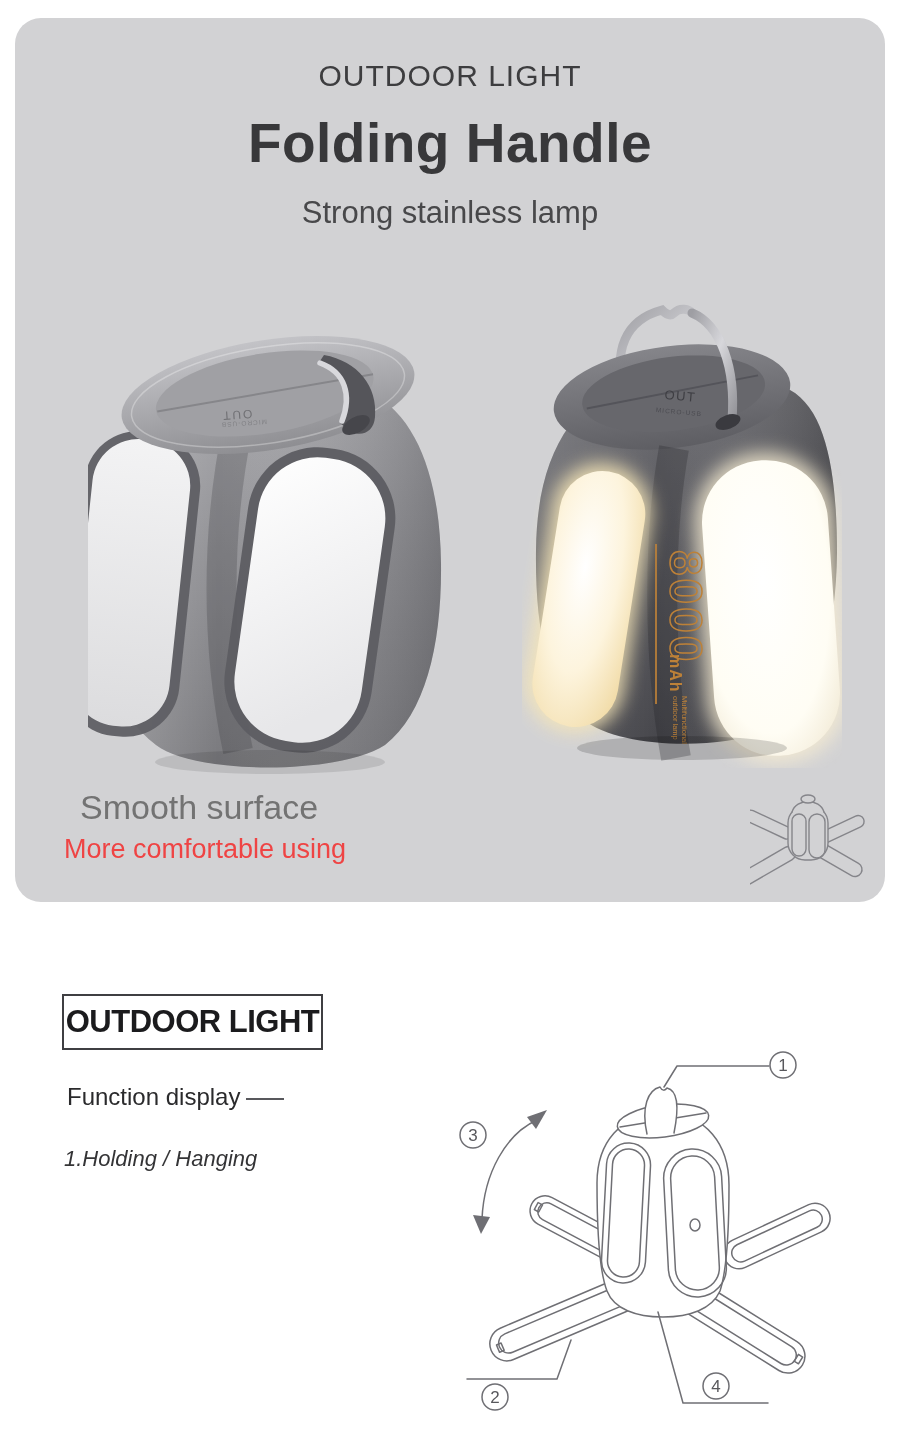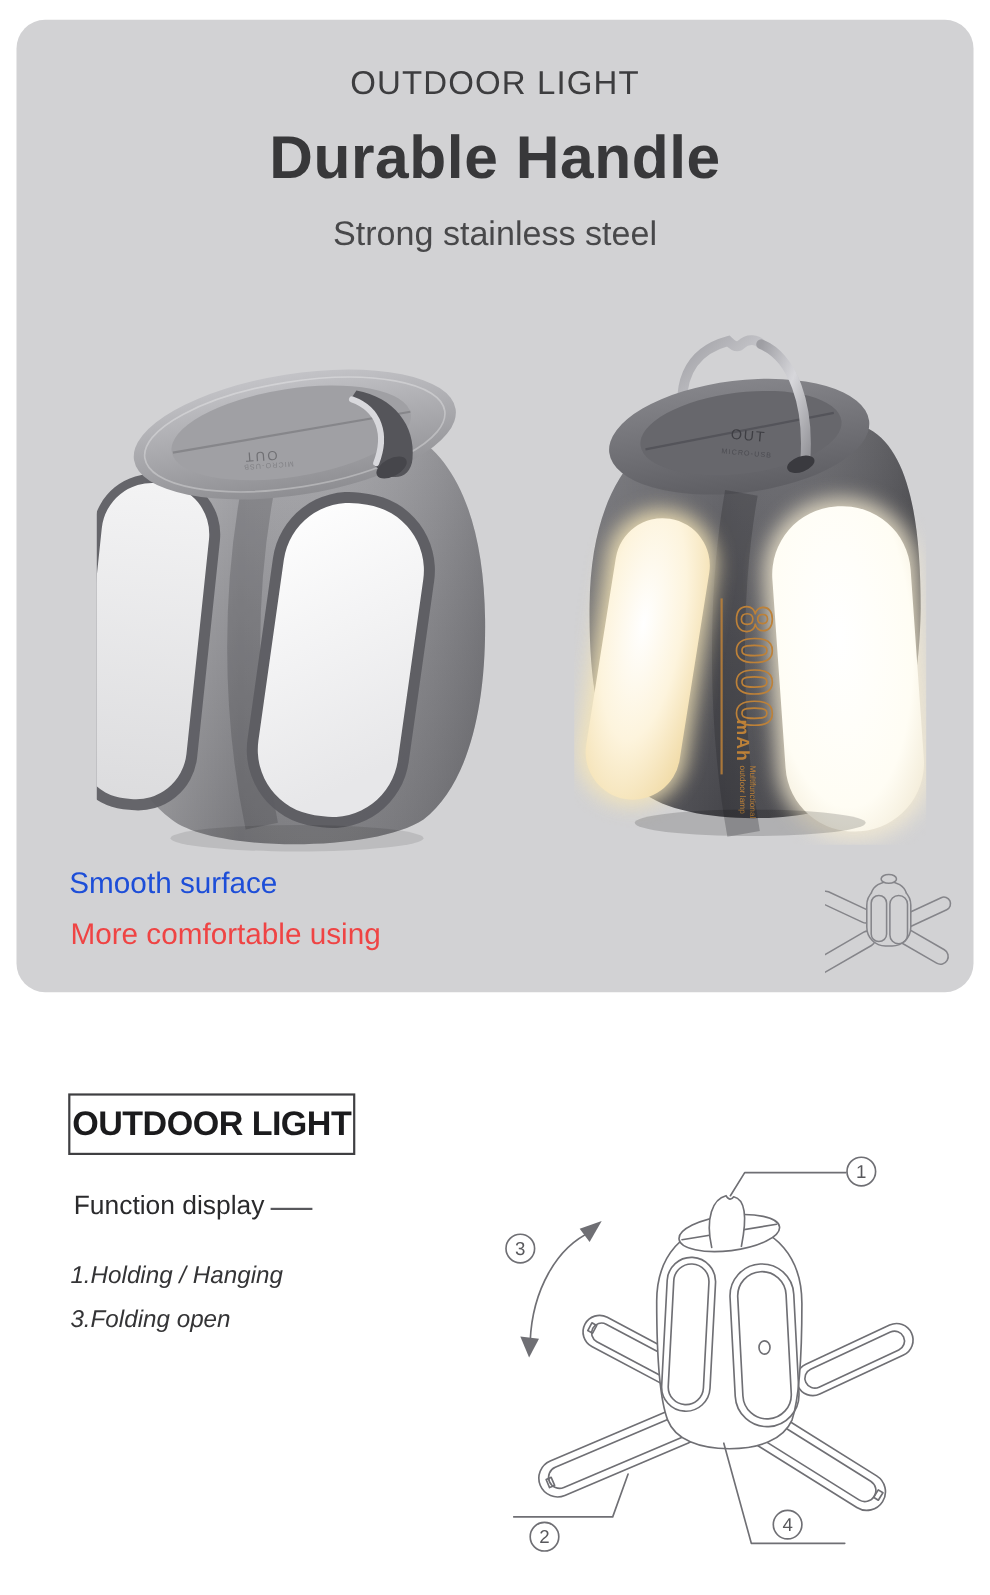--- a/index.html
+++ b/index.html
@@ -11,21 +11,21 @@
   .abs{position:absolute;}
   
   .hero-card{
     left:15px;top:13px;width:870px;height:884px;
     background:#d2d2d4;border-radius:26px;
   }
   .center-text{left:0;width:900px;text-align:center;}
   .eyebrow{top:54px;font-size:30px;letter-spacing:1px;color:#3d3d3f;}
   .hero-title{top:106px;font-size:55px;font-weight:bold;color:#38383a;letter-spacing:0.5px;}
   .hero-sub{top:190px;font-size:31px;color:#48484a;}
-  .feature1{left:63px;top:783px;font-size:27px;color:#1d4ed8;}
+  .feature1{left:80px;top:783px;font-size:34px;color:#737373;}
   .feature2{left:64px;top:829px;font-size:27px;color:#ef4444;}
   
   .fn-box{
     left:62px;top:989px;width:261px;height:56px;
     border:2px solid #3f3f42;box-sizing:border-box;
     display:flex;align-items:center;justify-content:center;
     font-size:31px;font-weight:bold;color:#1b1b1d;letter-spacing:-0.5px;
     background:#ffffff;
   }
   .fn-heading{left:67px;top:1078px;display:flex;align-items:center;gap:6px;}
@@ -36,22 +36,22 @@
   svg text{font-family:"Liberation Sans",sans-serif;}
 </style>
 </head>
 <body>
 
 <div id="stage">
 
   <div class="abs hero-card"></div>
 
   <div class="abs center-text eyebrow">OUTDOOR LIGHT</div>
-  <div class="abs center-text hero-title">Durable Handle</div>
-  <div class="abs center-text hero-sub">Strong stainless steel</div>
+  <div class="abs center-text hero-title">Folding Handle</div>
+  <div class="abs center-text hero-sub">Strong stainless lamp</div>
 
   <svg class="abs" style="left:88px;top:326px;" width="360" height="445" viewBox="0 0 360 445">
     <defs>
       <linearGradient id="l1body" x1="0" y1="0" x2="0" y2="1">
         <stop offset="0" stop-color="#a9a9ad"></stop>
           <stop offset="0.5" stop-color="#909094"></stop>
           <stop offset="1" stop-color="#7a7a7e"></stop>
       </linearGradient>
       <linearGradient id="l1shade" x1="0" y1="0" x2="1" y2="0">
         <stop offset="0" stop-color="rgba(255,255,255,0.28)"></stop>
@@ -194,21 +194,20 @@
 
   <div class="abs fn-box">
     <span>OUTDOOR LIGHT</span>
   </div>
   <div class="abs fn-heading">
     <span class="label">Function display</span>
     <span class="dash"></span>
   </div>
   <div class="abs fn-list">
     <div class="item">1.Holding / Hanging</div>
-    <div class="item">3.Folding open</div>
   </div>
 
   <svg class="abs" style="left:420px;top:1028px;" width="480" height="424" viewBox="0 0 480 424">
     <g stroke="#6f6f74" stroke-width="1.5" fill="none" stroke-linejoin="round" stroke-linecap="round">
 
       <g transform="rotate(28 163 198)">
         <rect x="105" y="183" width="116" height="30" rx="15"></rect>
           <rect x="113" y="189" width="100" height="18" rx="9"></rect>
           <rect x="110" y="194" width="5" height="8"></rect>
       </g>

